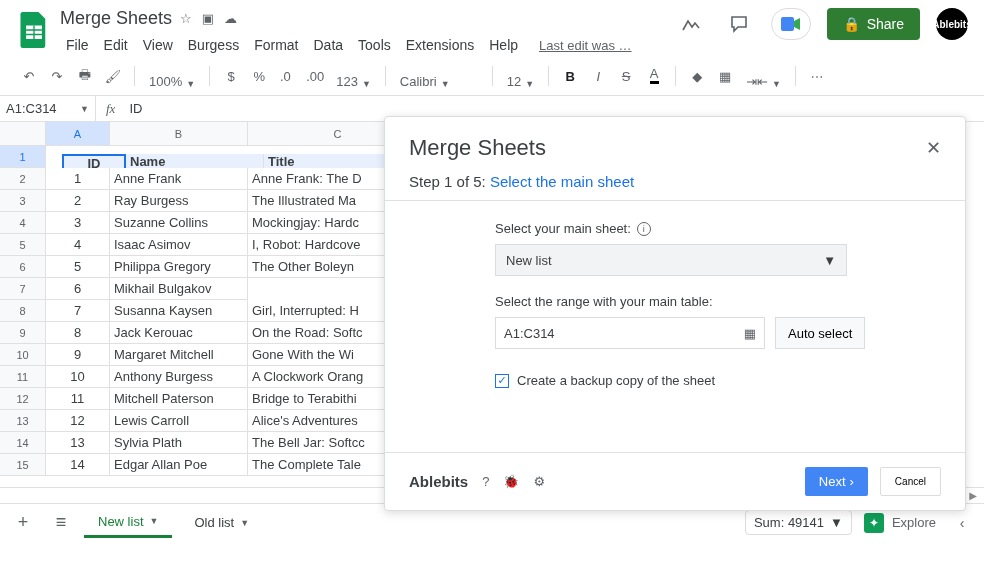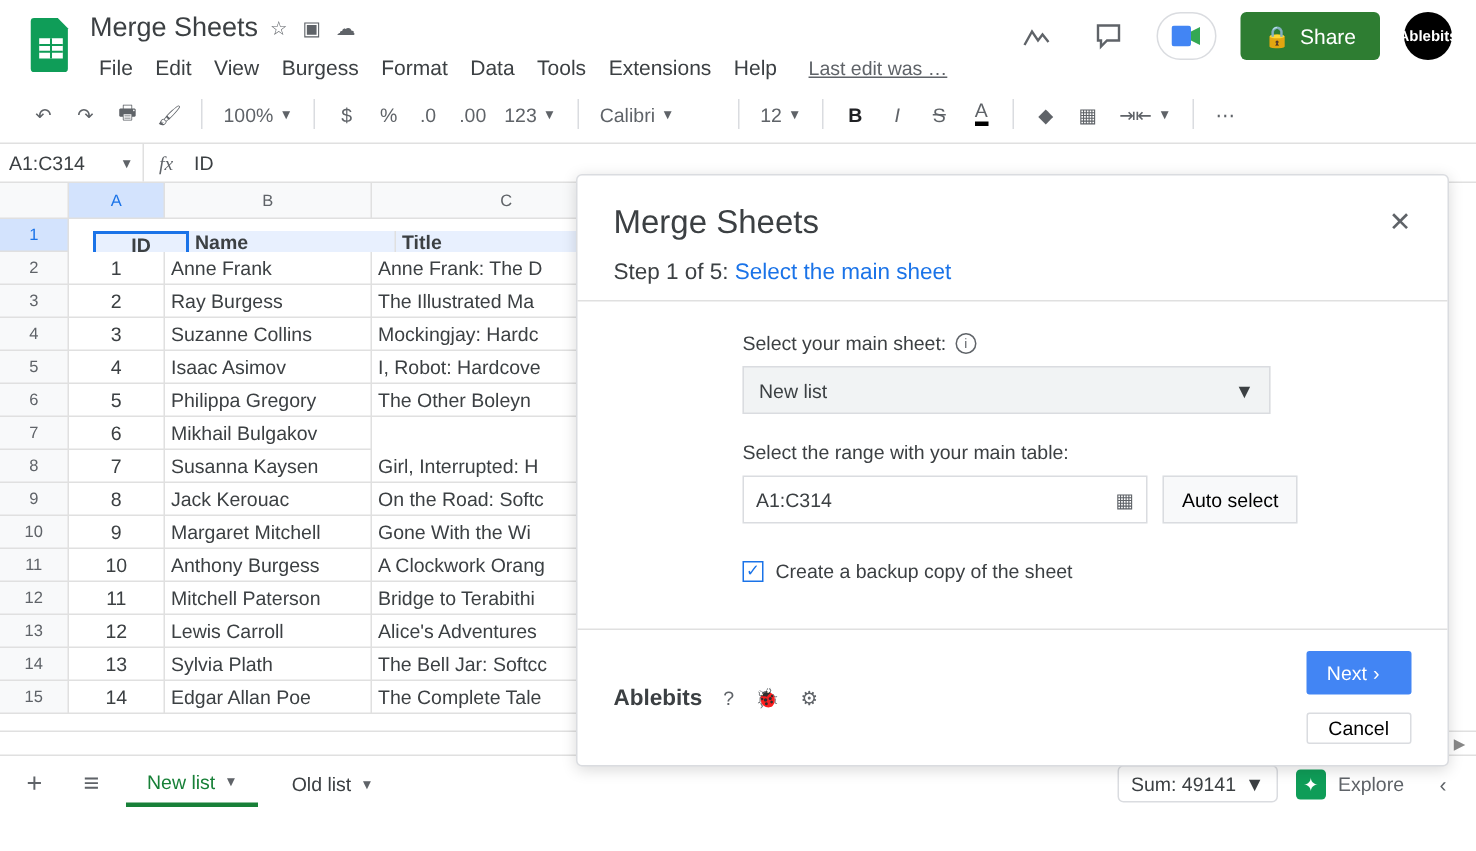--- a/index.html
+++ b/index.html
@@ -20,21 +20,21 @@
 .hdr-right { display: flex; align-items: center; gap: 16px; margin-left: auto; }
 .icon-btn { width: 32px; height: 32px; display: flex; align-items: center; justify-content: center; color: #5f6368; cursor: pointer; }
 .meet-btn { width: 40px; height: 32px; border: 1px solid #dadce0; border-radius: 20px; display: flex; align-items: center; justify-content: center; }
 .share-btn { background: #2e7d32; color: #fff; border: none; border-radius: 4px; padding: 8px 16px; font-size: 14px; font-weight: 500; display: flex; align-items: center; gap: 6px; cursor: pointer; }
 .avatar { width: 32px; height: 32px; border-radius: 50%; background: #000; color: #fff; display: flex; align-items: center; justify-content: center; font-size: 10px; font-weight: bold; }
 
 
 .toolbar { display: flex; align-items: center; padding: 6px 16px; gap: 2px; border-bottom: 1px solid #e0e0e0; color: #5f6368; }
 .tb-sep { width: 1px; height: 20px; background: #dadce0; margin: 0 6px; }
 .tb-btn { min-width: 26px; height: 26px; display: flex; align-items: center; justify-content: center; cursor: pointer; border-radius: 2px; padding: 0 2px; }
-.tb-dd { display: flex; align-items: center; gap: 4px; padding: 0 6px; height: 26px; cursor: pointer; }
+.tb-dd { display: flex; align-items: flex-end; gap: 4px; padding: 0 6px; height: 26px; cursor: pointer; }
 .tb-dd .caret { font-size: 9px; color: #5f6368; }
 .font-dd { min-width: 90px; }
 .bold { font-weight: bold; color: #202124; }
 .underline-a { border-bottom: 3px solid #000; padding-bottom: 1px; display: inline-block; line-height: 12px; }
 
 
 .fbar { display: flex; align-items: center; border-bottom: 1px solid #e0e0e0; height: 26px; }
 .namebox { width: 96px; display: flex; align-items: center; justify-content: space-between; padding: 0 6px; border-right: 1px solid #e0e0e0; height: 100%; font-size: 13px; }
 .namebox .caret { font-size: 9px; color: #5f6368; }
 .fx { padding: 0 10px; color: #5f6368; font-style: italic; font-family: serif; }
@@ -88,23 +88,23 @@
 .range-row { display: flex; gap: 10px; align-items: center; }
 .range-input { width: 270px; height: 32px; border: 1px solid #dadce0; display: flex; align-items: center; padding: 0 8px; font-size: 13px; justify-content: space-between; }
 .grid-icon { color: #5f6368; }
 .auto-btn { height: 32px; padding: 0 12px; border: 1px solid #dadce0; background: #f8f9fa; font-size: 13px; cursor: pointer; }
 .chk-row { display: flex; align-items: center; gap: 8px; margin-top: 24px; font-size: 13px; }
 .chk { width: 14px; height: 14px; border: 1.5px solid #1a73e8; display: inline-flex; align-items: center; justify-content: center; color: #1a73e8; font-size: 11px; }
 .dlg-ftr { display: flex; align-items: center; padding: 14px 24px; border-top: 1px solid #e0e0e0; gap: 14px; }
 .brand { font-weight: bold; font-size: 15px; color: #3c4043; }
 .ftr-icons { display: flex; gap: 14px; color: #5f6368; }
 .ftr-icons span { cursor: pointer; }
-.ftr-right { margin-left: auto; display: flex; gap: 12px; flex-direction: column; }
+.ftr-right { margin-left: auto; display: flex; gap: 12px; }
 .next-btn { background: #4285f4; color: #fff; border: none; padding: 7px 14px; font-size: 13px; font-weight: 500; border-radius: 2px; cursor: pointer; display: flex; align-items: center; gap: 4px; }
-.cancel-btn { background: #fff; border: 1px solid #dadce0; padding: 2px 14px; font-size: 13px; border-radius: 2px; cursor: pointer; }
+.cancel-btn { background: #fff; border: 1px solid #dadce0; padding: 2px 14px; font-size: 10px; border-radius: 2px; cursor: pointer; }
 </style>
 </head>
 <body>
 
 <div class="hdr">
   <div class="logo">
     <svg viewBox="0 0 24 32">
         <path fill="#0f9d58" d="M2 0h14l6 6v24a2 2 0 0 1-2 2H2a2 2 0 0 1-2-2V2a2 2 0 0 1 2-2z"></path>
         <rect x="5" y="12" width="14" height="12" fill="#fff"></rect>
         <path stroke="#0f9d58" stroke-width="1.2" d="M5 16h14M5 20h14M12 12v12"></path>

